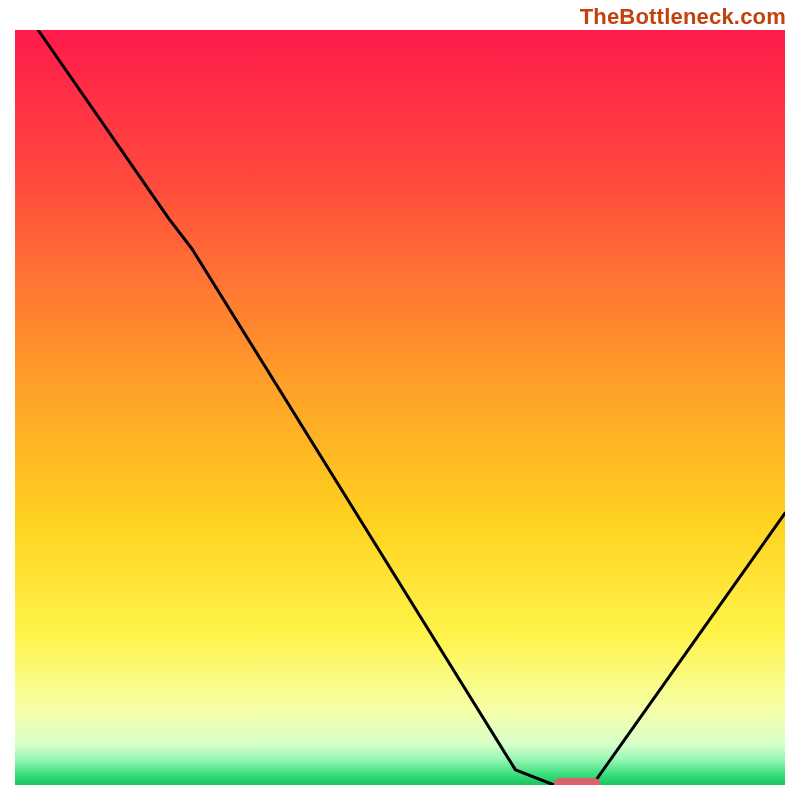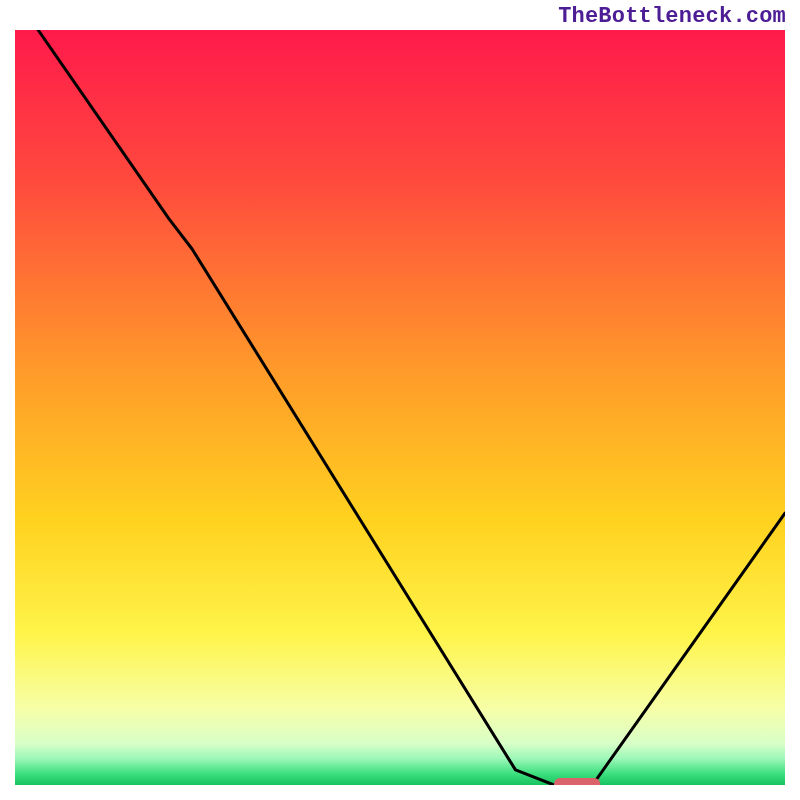--- a/index.html
+++ b/index.html
@@ -14,23 +14,22 @@
     position: relative;
     width: 800px;
     height: 800px;
   }
   .attribution {
     position: absolute;
     top: 4px;
     right: 14px;
     font-size: 22px;
     font-weight: 600;
-    color: #4c1d95;
+    color: #c2410c;
     letter-spacing: 0.2px;
-    font-family: Liberation Mono, monospace;
   }
   .plot {
     position: absolute;
     left: 15px;
     top: 30px;
     width: 770px;
     height: 755px;
   }
   svg { display: block; }
 </style>

